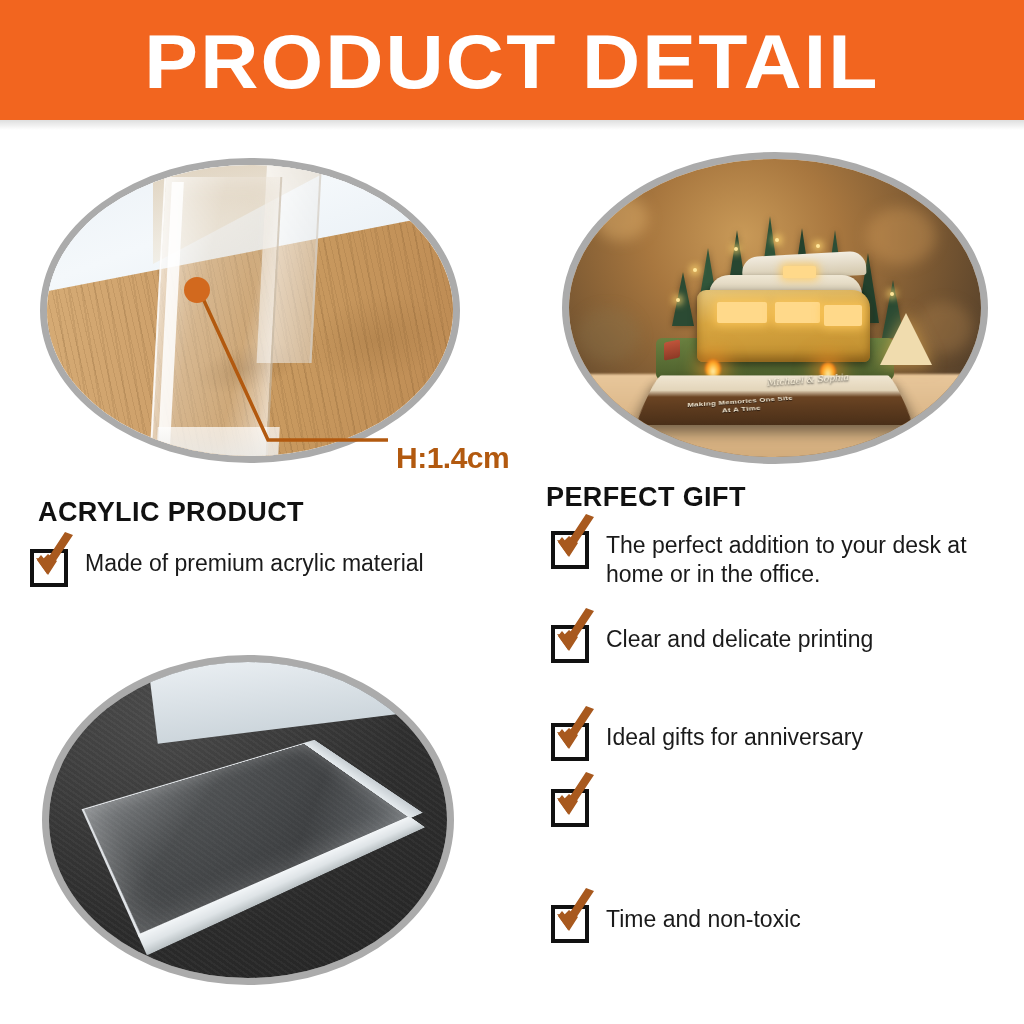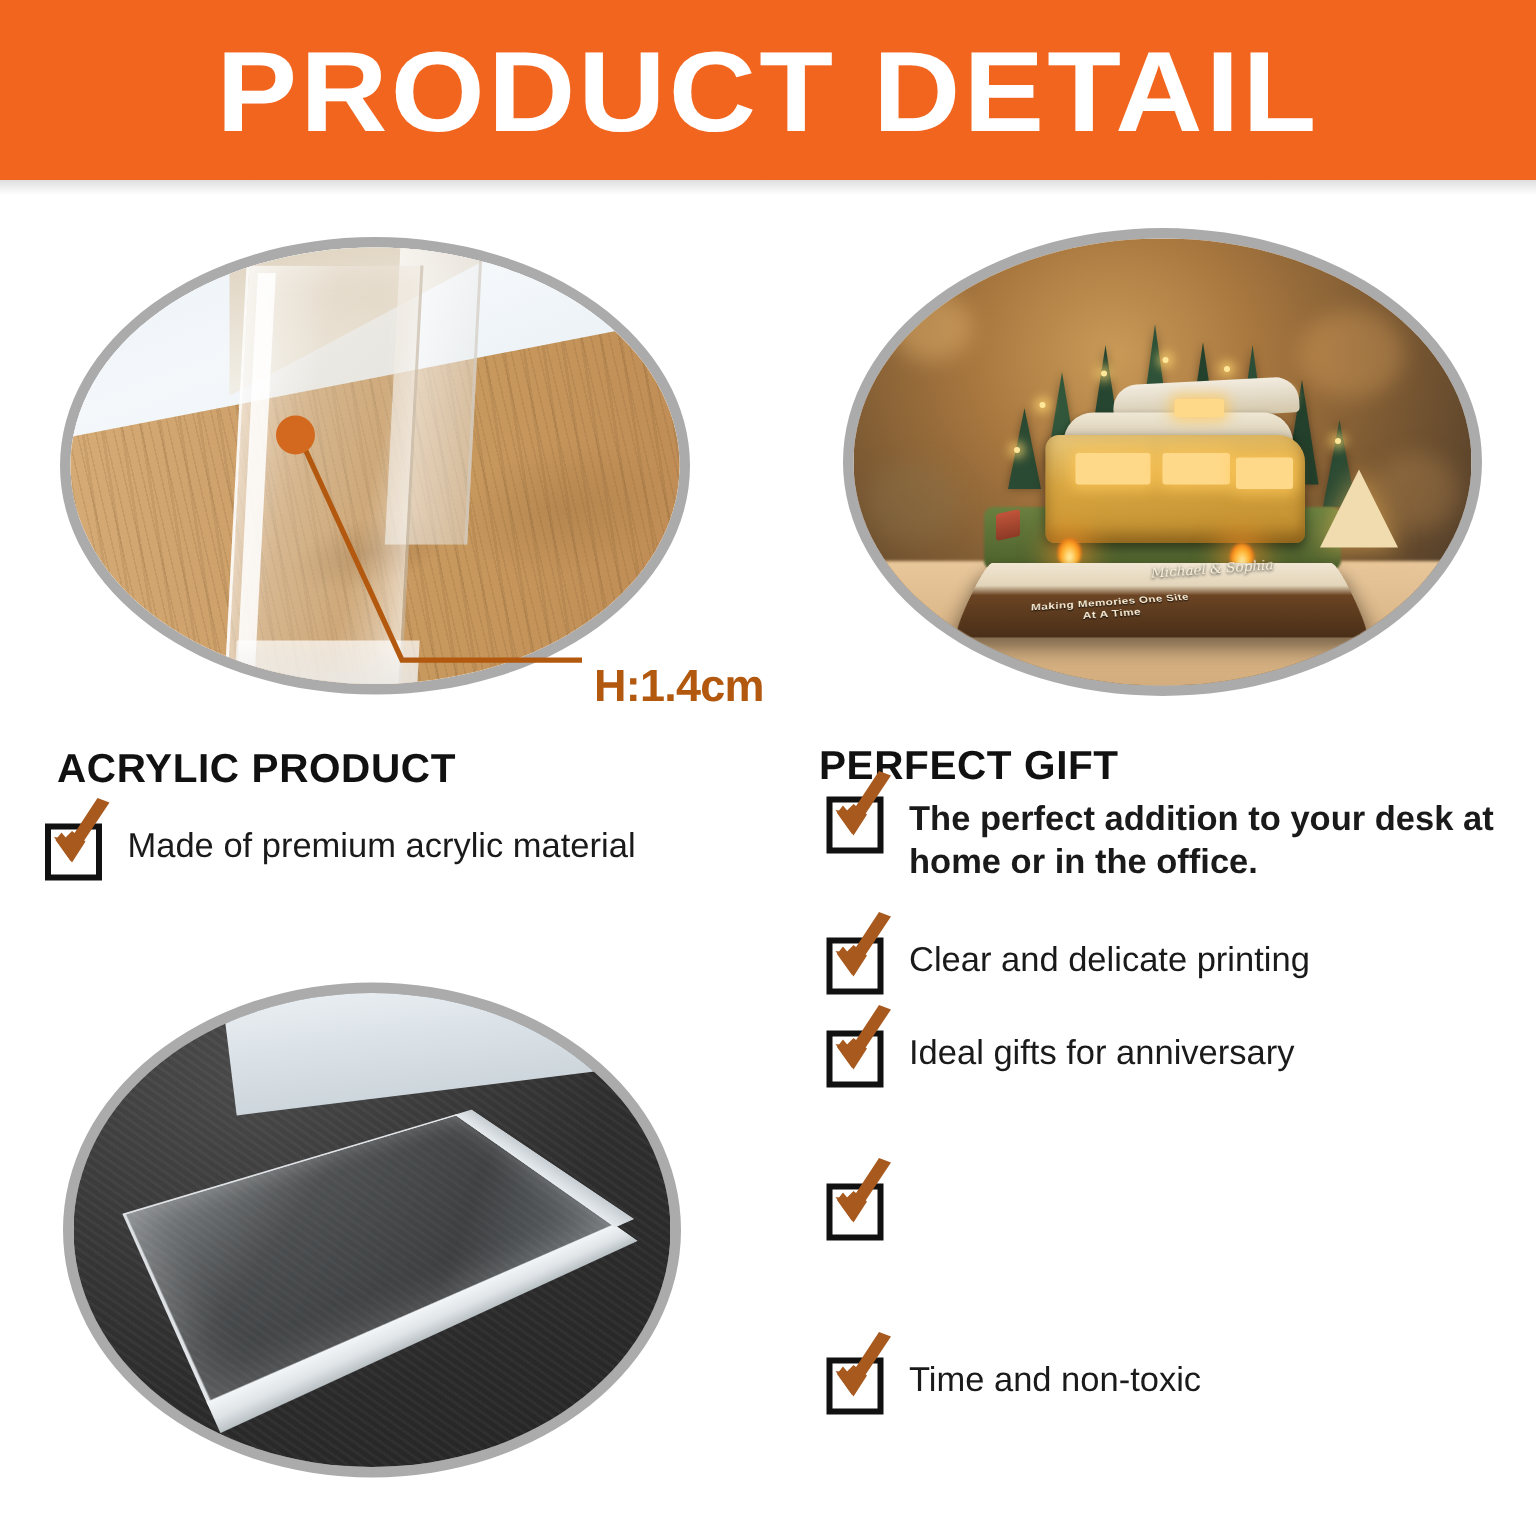--- a/index.html
+++ b/index.html
@@ -270,21 +270,21 @@
   
   .section-heading {
     position: absolute;
     color: #111111;
     font-weight: bold;
     font-size: 27px;
     letter-spacing: 0.4px;
     white-space: nowrap;
   }
   #heading-acrylic { left: 38px; top: 497px; }
-  #heading-gift    { left: 546px; top: 495px; }
+  #heading-gift    { left: 546px; top: 482px; }
 
   .feature-item {
     position: absolute;
     display: flex;
     align-items: flex-start;
   }
   .check-wrap {
     position: relative;
     width: 44px;
     height: 44px;
@@ -307,23 +307,23 @@
   .feature-text {
     color: #1a1a1a;
     font-size: 23px;
     line-height: 1.28;
     margin-left: 14px;
     margin-top: 7px;
     max-width: 420px;
   }
 
   #feature-acrylic-0 { left: 27px; top: 542px; text-align: right; }
-  #feature-gift-0 { left: 548px; top: 524px; font-weight: bold; }
+  #feature-gift-0 { left: 548px; top: 524px; }
   #feature-gift-1 { left: 548px; top: 618px; justify-content: flex-end; }
-  #feature-gift-2 { left: 548px; top: 680px; }
+  #feature-gift-2 { left: 548px; top: 716px; }
   #feature-gift-3 { left: 548px; top: 782px; }
   #feature-gift-4 { left: 548px; top: 898px; }
 </style>
 </head>
 <body>
 
 <div class="header-band"></div>
 <div class="header-title">PRODUCT DETAIL</div>
 <div class="band-shadow"></div>
 

